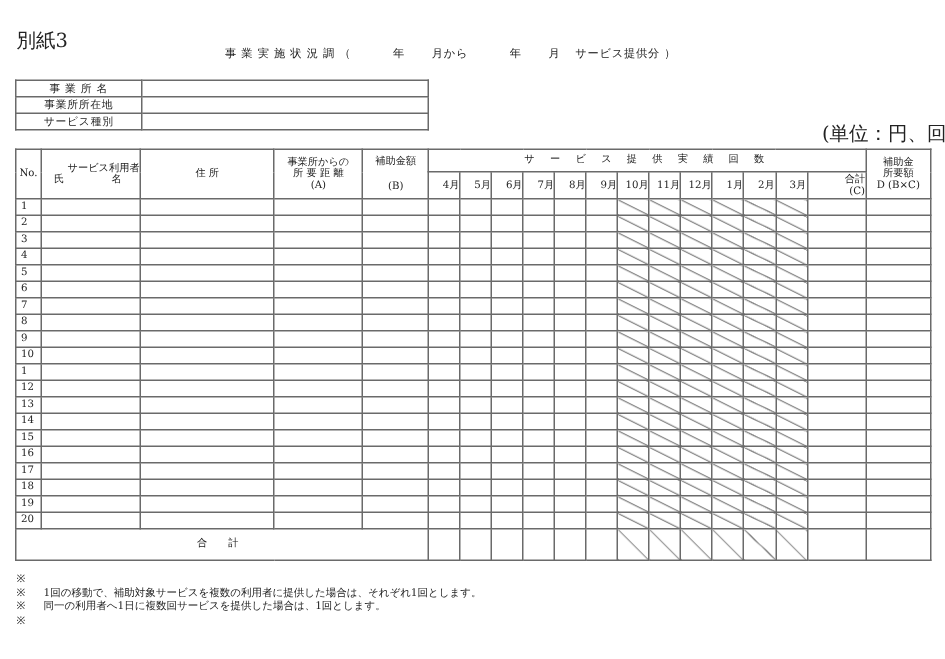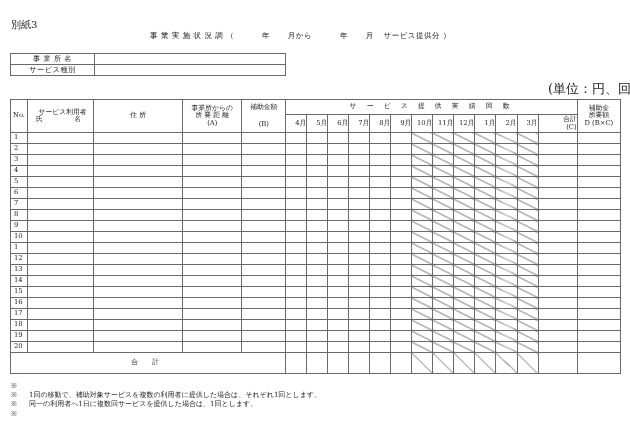--- a/index.html
+++ b/index.html
@@ -2,21 +2,21 @@
 <html><head>
 <meta charset="utf-8">
 <style>
   html, body { margin: 0; padding: 0; background: #ffffff; }
   body {
     width: 630px; height: 439px; position: relative; overflow: hidden;
     font-family: "DejaVu Serif", "Liberation Serif", serif;
     color: #222; font-size: 7px;
   }
   .abs { position: absolute; white-space: nowrap; }
-  #doc-id { left: 11px; top: 18px; font-size: 10px; }
+  #doc-id { left: 11px; top: 18px; font-size: 13px; }
   #title { left: 150px; top: 31px; font-size: 7.5px; letter-spacing: 0.5px; }
   #title .sp { display: inline-block; }
   #unit { left: 548px; top: 80px; font-size: 13px; }
 
   table { border-collapse: collapse; table-layout: fixed; position: absolute; }
   td { border: 1px solid #6a6a6a; padding: 0; text-align: center; vertical-align: middle; line-height: 1.05; overflow: hidden; }
 
   #info { left: 10px; top: 53px; width: 276px; }
   #info td { height: 10px; font-size: 7.2px; }
   #info td.lbl { width: 83px; letter-spacing: 0.5px; margin-top: 32px; }
@@ -27,21 +27,21 @@
   #main .hdr2 td { height: 17px; text-align: right; }
   #main .row td { height: 10px; }
   #main td.no { text-align: left; padding-left: 3px; font-size: 6.8px; }
   #main .tot td { height: 20px; }
   .strip-head { letter-spacing: 4px; }
   .slash {
     background-image: linear-gradient(to top right,
       transparent calc(50% - 0.5px), #777 calc(50% - 0.3px),
       #777 calc(50% + 0.3px), transparent calc(50% + 0.5px));
   }
-  .name-hdr { text-align: center; margin-left: 41px; }
+  .name-hdr { text-align: right; margin-left: 41px; }
   .name-hdr .l1 { display: block; padding-left: 4px; }
   .name-hdr .l2 { display: flex; justify-content: space-between; padding: 0 12px 0 8px; }
 
   #notes { left: 11px; top: 382px; font-size: 7px; line-height: 9.2px; }
   #notes .note { display: flex; }
   #notes .mark { width: 18px; }
 </style>
 </head>
 <body>
 
@@ -58,20 +58,24 @@
   <span class="sp" style="width:12px"></span>
   <span>月</span>
   <span class="sp" style="width:4px"></span>
   <span>サービス提供分 ）</span>
 </div>
 
 <table id="info">
   <tbody>
       <tr>
     <td class="lbl">事 業 所 名</td>
+    <td></td>
+  </tr>
+  <tr>
+    <td class="lbl">事業所所在地</td>
     <td></td>
   </tr>
   <tr>
     <td class="lbl">サービス種別</td>
     <td></td>
   </tr>
 </tbody>
   </table>
 
 <div class="abs" id="unit">(単位：円、回)</div>

